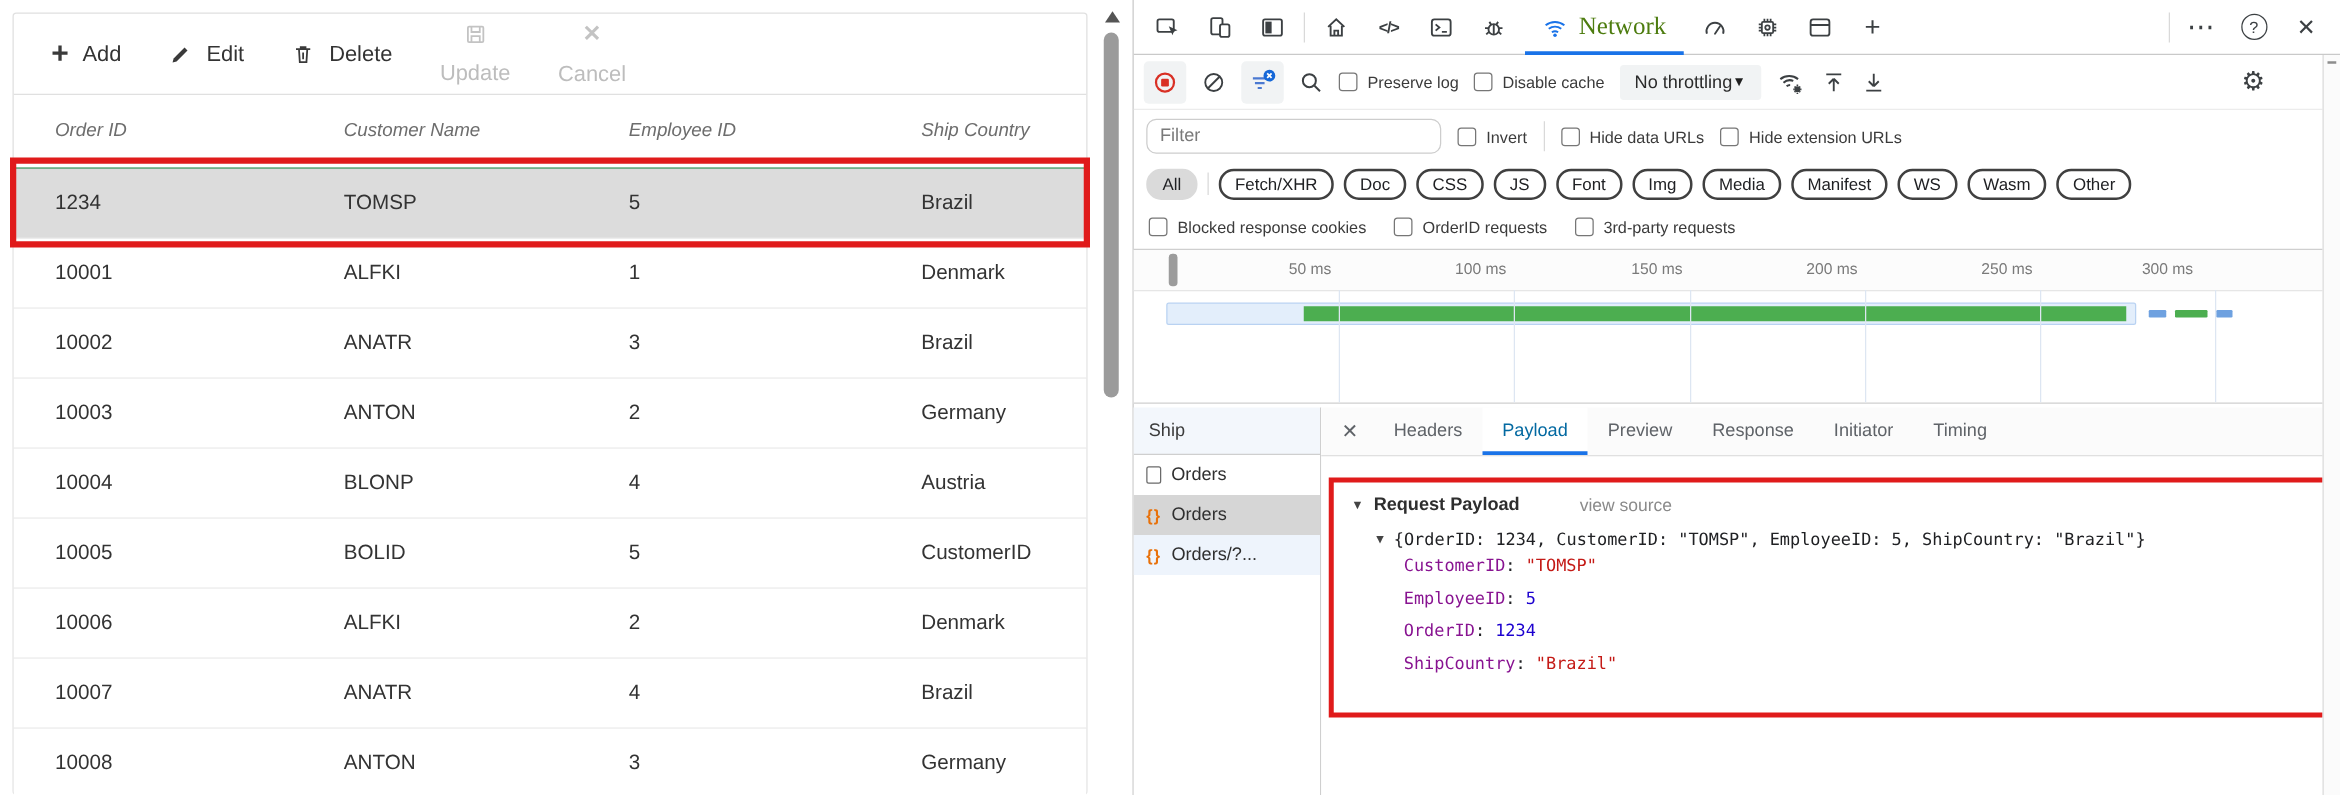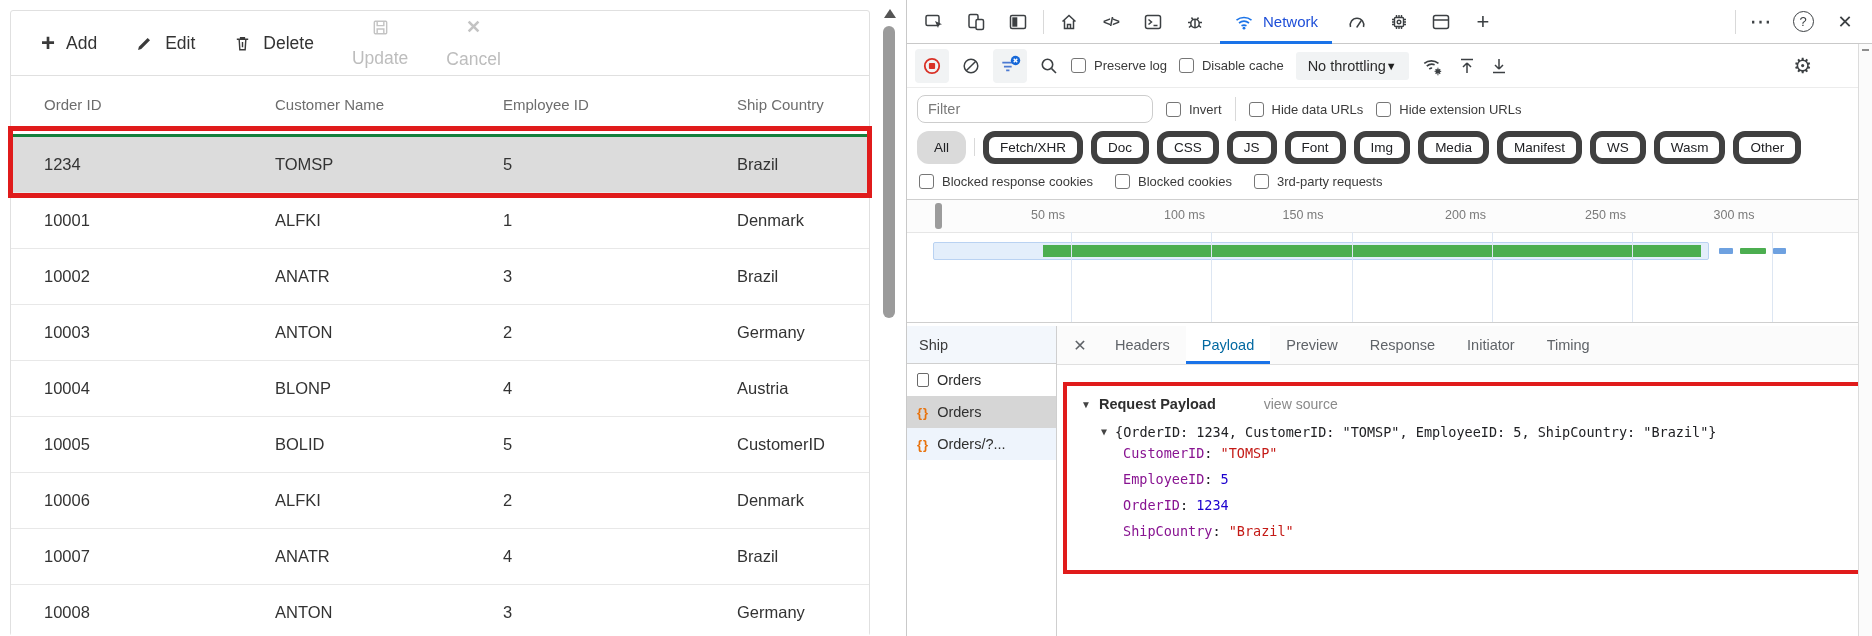--- a/index.html
+++ b/index.html
@@ -6,21 +6,21 @@
   #stage{position:relative;width:1872px;height:636px;background:#fff;overflow:hidden;
          font-family:"Liberation Sans",sans-serif;-webkit-font-smoothing:antialiased;}
   
   #grid-card{position:absolute;left:10px;top:10px;width:860px;height:626px;border:1px solid #e0e0e0;border-radius:3px;background:#fff;box-sizing:border-box;}
   .g-toolbar{height:64px;display:flex;align-items:center;gap:38px;padding-left:30px;border-bottom:1px solid #e0e0e0;}
   .tbtn{display:flex;align-items:center;gap:11px;font-size:17.5px;color:#333;cursor:pointer;}
   .tbtn.disabled{color:#bdbdbd;flex-direction:column;}
   .tbtn .ticon{display:flex;align-items:center;}
   .plus-glyph{font-size:24px;font-weight:bold;line-height:18px;color:#3a3a3a;}
   .x-glyph{font-size:18px;font-weight:bold;color:#c3c3c3;}
-  .g-header{position:relative;height:58px;border-bottom:3px solid #15803d;}
+  .g-header{position:relative;height:58px;border-bottom:1px solid #15803d;font-style:italic;}
   .g-hcell{position:absolute;top:0;line-height:58px;font-size:15px;color:#6d6d6d;}
   .g-row{position:relative;height:55px;border-bottom:1px solid #e8e8e8;background:#fff;}
   .g-row.sel{background:#dcdcdc;}
   .g-cell{position:absolute;top:0;line-height:55px;font-size:16.5px;color:#333;}
   .col0{left:33px}.col1{left:264px}.col2{left:492px}.col3{left:726px}
   #row-redbox{position:absolute;left:8px;top:126px;width:864px;height:72px;border:5px solid #e01b1b;box-sizing:border-box;z-index:6;pointer-events:none;}
   
   #page-scrollbar{position:absolute;left:880px;top:0;width:18px;height:636px;background:#fff;}
   #sb-arrow{position:absolute;left:4px;top:9px;width:0;height:0;border-left:6px solid transparent;border-right:6px solid transparent;border-bottom:9px solid #555;}
   #sb-thumb{position:absolute;left:3px;top:26px;width:12px;height:292px;background:#9b9b9b;border-radius:6px;}
@@ -29,41 +29,41 @@
   .dt-row{display:flex;align-items:center;box-sizing:border-box;}
   .ticon{display:inline-flex;align-items:center;justify-content:center;}
   .ticon svg{display:block;}
   .tile{width:34px;height:34px;border-radius:4px;display:flex;align-items:center;justify-content:center;}
   .tile.bg{background:#f1f3f4;}
   .vsep{width:1px;height:24px;background:#d9d9d9;}
   
   #dt-tabbar{height:44px;border-bottom:1px solid #c9c9c9;gap:8px;padding:0 10px;}
   .codetxt{font-size:13px;font-weight:bold;color:#3c4043;letter-spacing:-1px;}
   #net-tab{position:relative;height:44px;display:flex;align-items:center;gap:9px;padding:0 14px;cursor:pointer;}
-  #net-tab .lbl{font-size:15px;color:#1d4ed8;}
+  #net-tab .lbl{font-size:20px;color:#4d7c0f;font-family:Liberation Serif, serif;}
   #net-underline{position:absolute;left:0;bottom:0;width:100%;height:3px;background:#1a73e8;}
   .dots-glyph{font-size:22px;color:#3c4043;letter-spacing:1px;}
   .help-circ{width:19px;height:19px;border:1.6px solid #3c4043;border-radius:50%;font-size:13px;color:#3c4043;display:flex;align-items:center;justify-content:center;}
   .close-glyph{font-size:18px;color:#3c4043;}
   .gear-glyph{font-size:21px;color:#3c4043;}
   
   #dt-toolbar{height:44px;border-bottom:1px solid #ececec;gap:12px;padding:0 8px;}
   .cb{width:15px;height:15px;border:1.5px solid #767676;border-radius:3px;background:#fff;box-sizing:border-box;flex:none;}
   .cb-item{display:flex;align-items:center;gap:8px;font-size:13px;color:#3b3b3b;cursor:pointer;}
   #throttle{display:flex;align-items:center;gap:0;background:#f1f3f4;border-radius:3px;padding:6px 12px;font-size:14.5px;color:#2b2b2b;cursor:pointer;}
   #throttle .arr{font-size:11px;color:#1f1f1f;}
   #dt-gear{margin-right:52px;}
   .spacer{flex:1;}
   
   #dt-filterrow{height:42px;gap:13px;padding:0 10px;}
   #filter-input{width:236px;height:28px;border:1px solid #cdcdcd;border-radius:8px;padding:0 10px;font-size:14.5px;color:#333;outline:none;font-family:"Liberation Sans",sans-serif;box-sizing:border-box;}
   #filter-input::placeholder{color:#7a7a7a;}
   
   #dt-chiprow{height:34px;gap:8px;padding:0 10px;}
-  .chip{border:6px solid #404040;border-radius:12px;padding:3px 11px;font-size:13.5px;color:#202124;background:#fff;cursor:pointer;white-space:nowrap;}
+  .chip{border:2px solid #404040;border-radius:12px;padding:3px 11px;font-size:13.5px;color:#202124;background:#fff;cursor:pointer;white-space:nowrap;}
   .chip.active{background:#dadada;border-color:#dadada;}
   
   #dt-blockedrow{height:36px;gap:22px;padding:0 12px;border-bottom:1px solid #cfcfcf;}
   
   #dt-timeline{position:relative;height:122px;border-bottom:1px solid #cfcfcf;background:#fff;overflow:hidden;}
   #ruler{position:absolute;left:0;top:0;width:100%;height:32px;background:#fcfcfc;border-bottom:1px solid #e6e6e6;}
   .tick-label{position:absolute;top:8px;width:64px;text-align:right;font-size:12.5px;color:#7a7a7a;}
   .gridline{position:absolute;top:32px;bottom:0;width:1px;background:#dde6f2;}
   .tl-handle{position:absolute;top:3px;width:7px;height:26px;background:#9c9c9c;border-radius:3px;cursor:ew-resize;}
   #tl-band{position:absolute;left:26px;top:42px;width:776px;height:18px;background:#e3eefb;border:1px solid #b9d2f2;border-radius:2px;box-sizing:border-box;}
@@ -382,21 +382,21 @@
         <span class="chip">Other</span>
       </div>
 
     <div id="dt-blockedrow" class="dt-row">
       <label class="cb-item">
         <span class="cb"></span>
         <span>Blocked response cookies</span>
       </label>
       <label class="cb-item">
         <span class="cb"></span>
-        <span>Blocked cookies</span>
+        <span>OrderID requests</span>
       </label>
       <label class="cb-item">
         <span class="cb"></span>
         <span>3rd-party requests</span>
       </label>
     </div>
 
     <div id="dt-timeline">
       <div id="ruler"></div>
       <div class="tl-handle" style="left:28px;"></div>
@@ -404,21 +404,21 @@
       <div id="tl-band"></div>
       <div id="tl-green"></div>
       <div class="tl-dash" style="left:812px;width:14px;background:#6ea1e0;"></div>
       <div class="tl-dash" style="left:833px;width:26px;background:#4cae50;"></div>
       <div class="tl-dash" style="left:866px;width:13px;background:#6ea1e0;"></div>
     <div class="gridline" style="left: 164px;"></div>
         <div class="tick-label" style="left: 94px;">50 ms</div>
         <div class="gridline" style="left: 304px;"></div>
         <div class="tick-label" style="left: 234px;">100 ms</div>
         <div class="gridline" style="left: 445px;"></div>
-        <div class="tick-label" style="left: 364px; text-align: center;">150 ms</div>
+        <div class="tick-label" style="left: 375px;">150 ms</div>
         <div class="gridline" style="left: 585px;"></div>
         <div class="tick-label" style="left: 515px;">200 ms</div>
         <div class="gridline" style="left: 725px;"></div>
         <div class="tick-label" style="left: 655px;">250 ms</div>
         <div class="gridline" style="left: 865px;"></div>
         <div class="tick-label" style="left: 795px; text-align: center;">300 ms</div>
       </div>
 
     <div id="dt-bottom">
       <div id="req-list">

